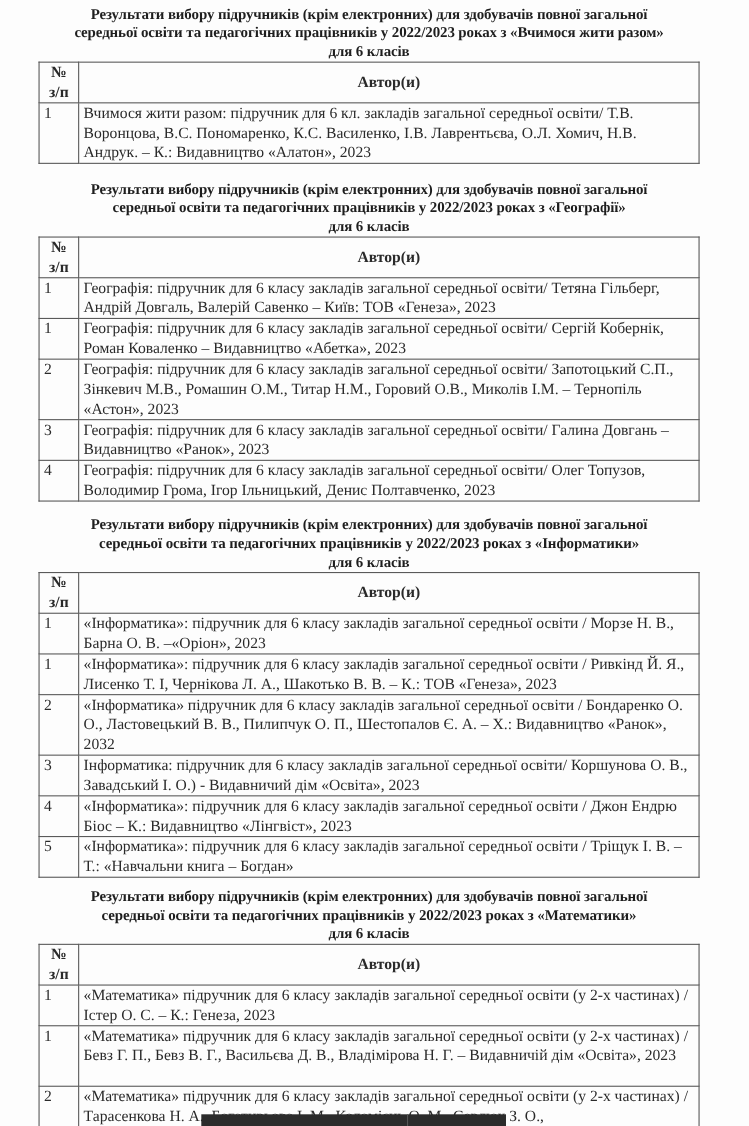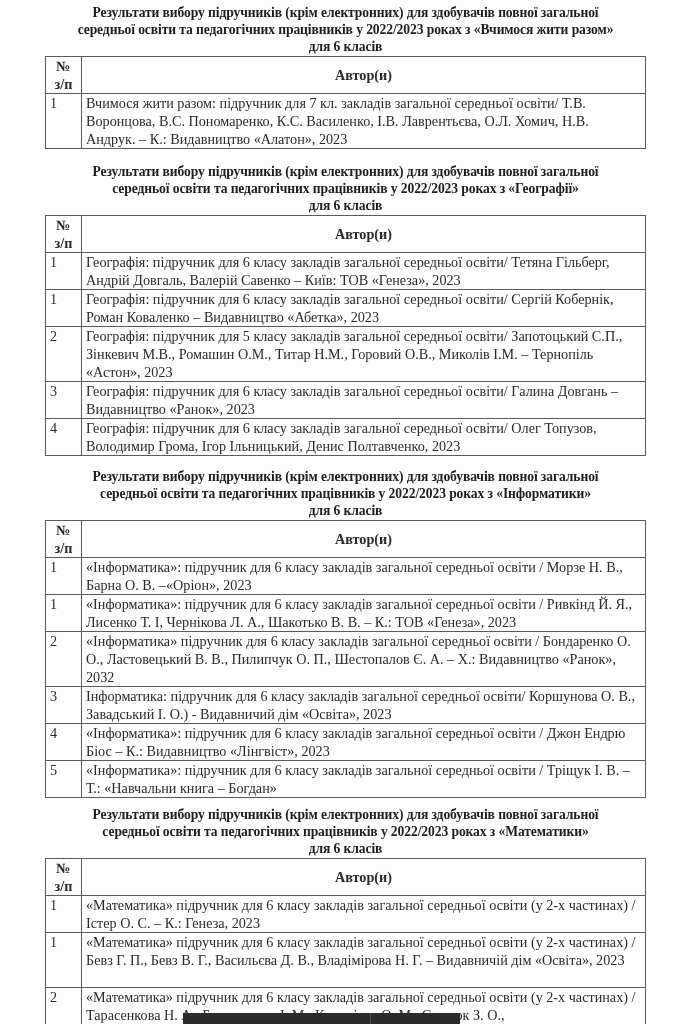--- a/index.html
+++ b/index.html
@@ -16,21 +16,21 @@
       color: #1e1e1e;
     }
     .page {
       position: absolute;
       left: 0;
       top: 0;
       width: 681px;
     }
     .section {
       position: absolute;
-      left: 45px;
+      left: 35px;
       width: 601px;
     }
     .section-title {
       font-family: "Liberation Serif", "DejaVu Serif", serif;
       font-weight: bold;
       font-size: 13.6px;
       line-height: 17px;
       text-align: center;
       margin: 0 0 1px 0;
       letter-spacing: -0.1px;
@@ -115,21 +115,21 @@
       <tbody>
           <tr>
         <th class="col-num">
           <span>№</span>
           <span>з/п</span>
         </th>
         <th>Автор(и)</th>
       </tr>
       <tr class="row-3">
         <td class="num">1</td>
-        <td class="desc">Вчимося жити разом: підручник для 7 кл. закладів загальної середньої освіти/ Т.В. Воронцова, В.С. Пономаренко, К.С. Василенко, І.В. Лаврентьєва, О.Л. Хомич, Н.В. Андрук. – К.: Видавництво «Алатон», 2023</td>
+        <td class="desc">Вчимося жити разом: підручник для 6 кл. закладів загальної середньої освіти/ Т.В. Воронцова, В.С. Пономаренко, К.С. Василенко, І.В. Лаврентьєва, О.Л. Хомич, Н.В. Андрук. – К.: Видавництво «Алатон», 2023</td>
       </tr>
     </tbody>
       </table>
   </div>
 
   <div class="section" style="top:163px;">
     <div class="section-title">
       <span class="line">Результати вибору підручників (крім електронних) для здобувачів повної загальної</span>
       <span class="line">середньої освіти та педагогічних працівників у 2022/2023 роках з «Географії»</span>
       <span class="line">для 6 класів</span>
@@ -150,21 +150,21 @@
       <tr class="row-2">
         <td class="num">1</td>
         <td class="desc">Географія: підручник для 6 класу закладів загальної середньої освіти/ Тетяна Гільберг, Андрій Довгаль, Валерій Савенко – Київ: ТОВ «Генеза», 2023</td>
       </tr>
       <tr class="row-2">
         <td class="num">1</td>
         <td class="desc">Географія: підручник для 6 класу закладів загальної середньої освіти/ Сергій Кобернік, Роман Коваленко – Видавництво «Абетка», 2023</td>
       </tr>
       <tr class="row-3">
         <td class="num">2</td>
-        <td class="desc">Географія: підручник для 5 класу закладів загальної середньої освіти/ Запотоцький С.П., Зінкевич М.В., Ромашин О.М., Титар Н.М., Горовий О.В., Миколів І.М. – Тернопіль «Астон», 2023</td>
+        <td class="desc">Географія: підручник для 6 класу закладів загальної середньої освіти/ Запотоцький С.П., Зінкевич М.В., Ромашин О.М., Титар Н.М., Горовий О.В., Миколів І.М. – Тернопіль «Астон», 2023</td>
       </tr>
       <tr class="row-2">
         <td class="num">3</td>
         <td class="desc">Географія: підручник для 6 класу закладів загальної середньої освіти/ Галина Довгань –Видавництво «Ранок», 2023</td>
       </tr>
       <tr class="row-2">
         <td class="num">4</td>
         <td class="desc">Географія: підручник для 6 класу закладів загальної середньої освіти/ Олег Топузов, Володимир Грома, Ігор Ільницький, Денис Полтавченко, 2023</td>
       </tr>
     </tbody>

